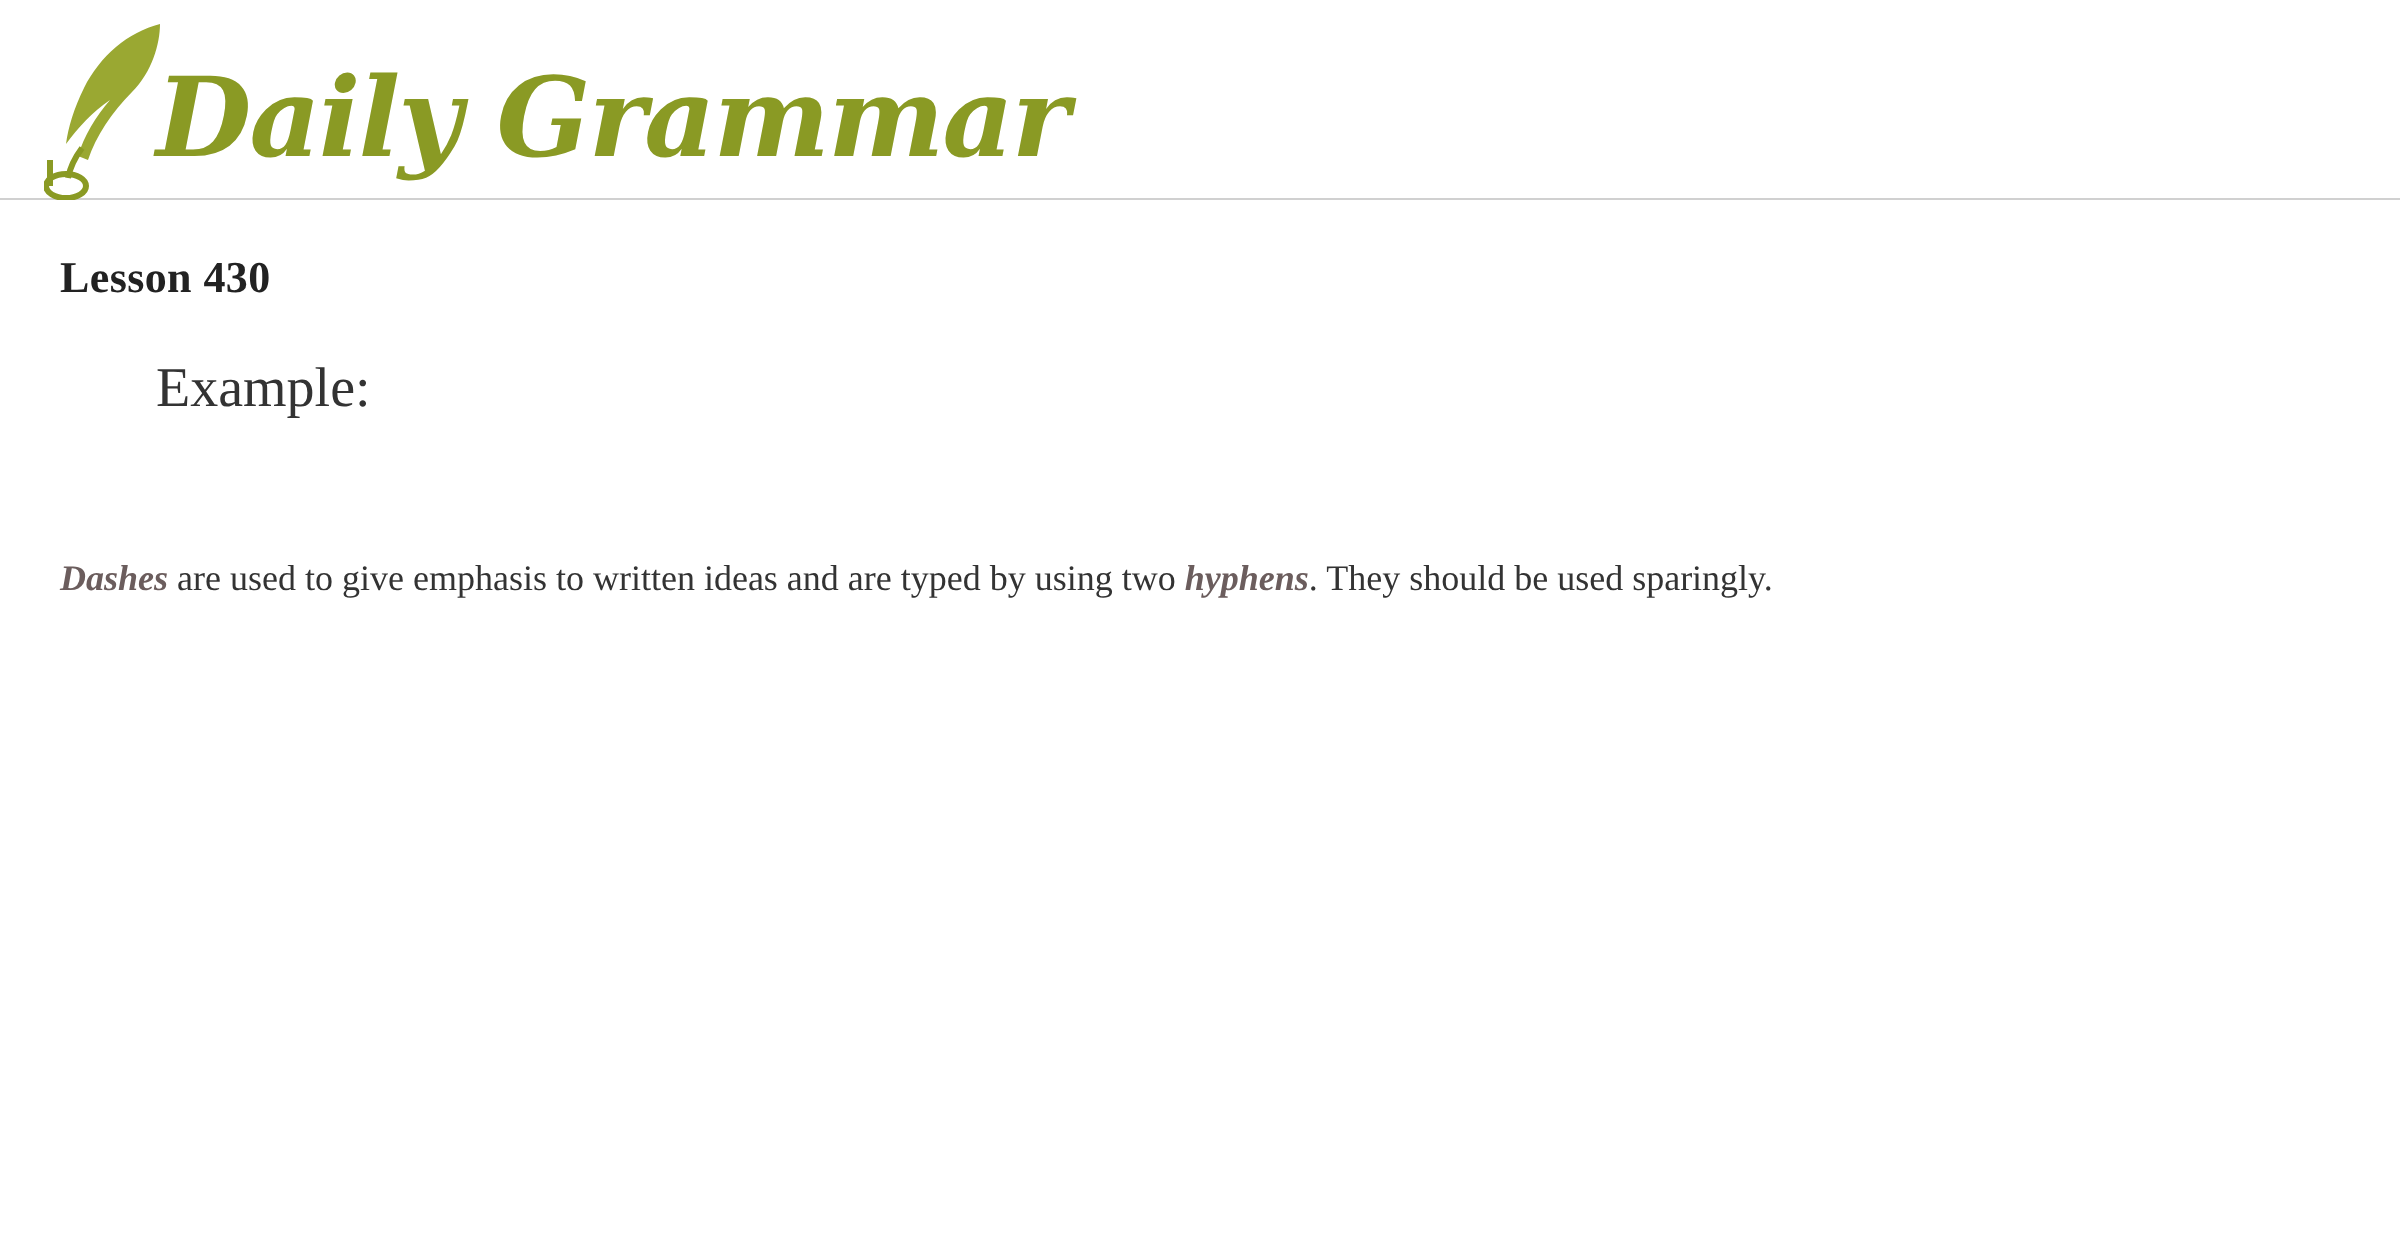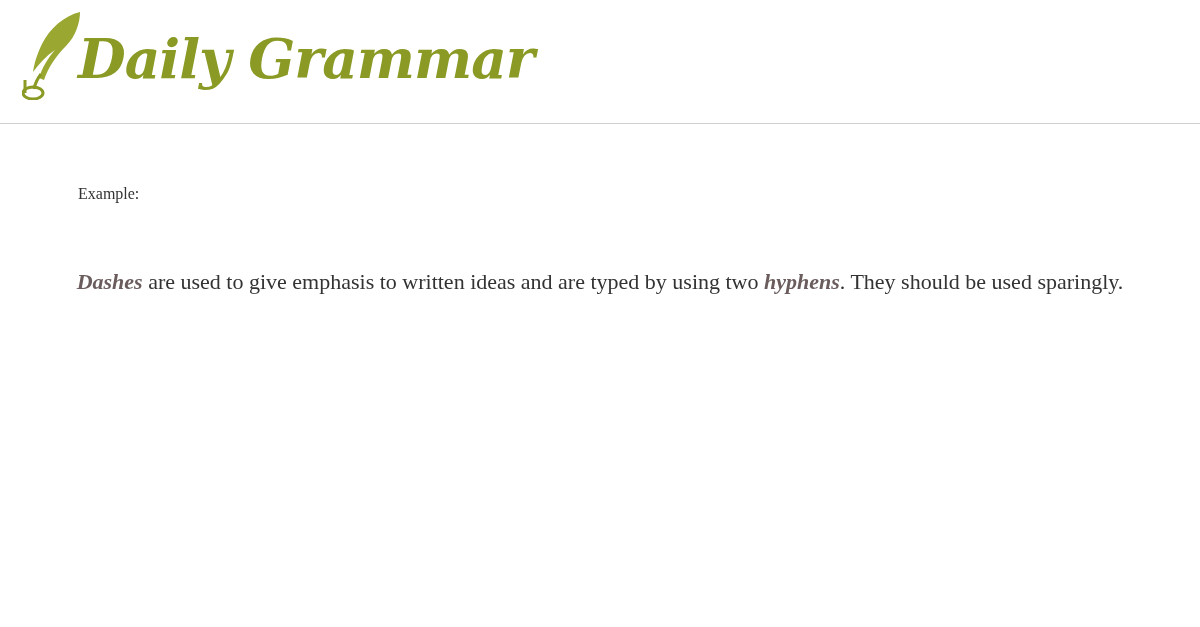--- a/index.html
+++ b/index.html
@@ -10,21 +10,21 @@
   body {
     width: 1200px;
     height: 627px;
     font-family: "Liberation Serif", serif;
     color: #333333;
     overflow: hidden;
   }
 
   
   .header {
-    height: 124px;
+    height: 100px;
     border-bottom: 1px solid #d0d0d0;
     position: relative;
     box-sizing: border-box;
   }
   .logo-wrap {
     position: absolute;
     left: 22px;
     top: 8px;
     display: flex;
     align-items: flex-end;
@@ -64,29 +64,28 @@
     color: #333333;
     margin: 0;
   }
   .para {
     font-size: 22px;
     color: #333333;
     margin: 48px 0 0 0;
     line-height: 1.35;
   }
   .example-block {
-    margin: 32px 0 0 48px;
-    font-size: 16px;
+    margin: 22px 0 0 48px;
+    font-size: 28px;
     line-height: 1.5;
   }
   .closing {
     margin: 60px 0 0 0;
-    font-size: 22px;
+    font-size: 18px;
     line-height: 1.45;
-    text-align: center;
   }
 
   .em-gray {
     font-weight: bold;
     font-style: italic;
     color: #6b5d5d;
   }
   .term-link {
     font-weight: bold;
     font-style: italic;
@@ -117,20 +116,21 @@
         <ellipse cx="11" cy="85" rx="10" ry="6" fill="none" stroke="#8a9a24" stroke-width="3"></ellipse>
         <path d="M3 85 L3 72" stroke="#8a9a24" stroke-width="3" fill="none"></path>
       </svg>
     </span>
     <span class="logo-text">Daily Grammar</span>
   </div>
 </div>
 
 <div class="content">
 
+  <h1 class="lesson-title">Lesson 430</h1>
 
 
   <div class="example-block">
     <div>Example:</div>
   </div>
 
   <p class="closing">
     <span class="em-gray">Dashes</span><span> are used to give emphasis to written ideas and are typed by using two </span><span class="em-gray">hyphens</span><span>. They should be used sparingly.</span>
   </p>
 

